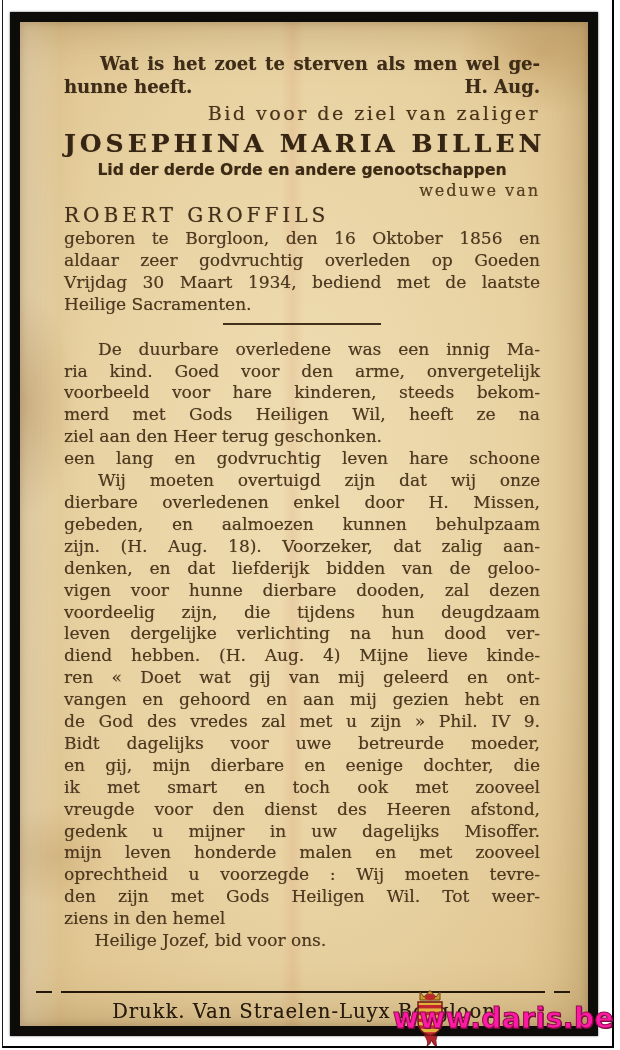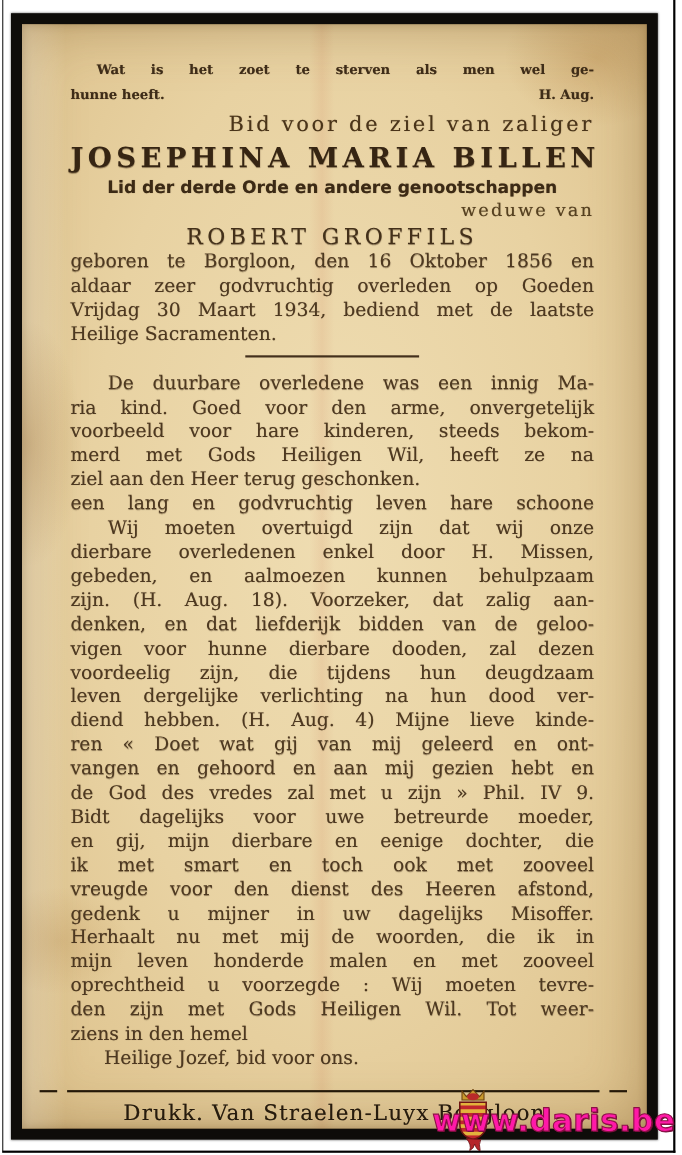--- a/index.html
+++ b/index.html
@@ -27,27 +27,27 @@
       radial-gradient(ellipse 70px 160px at 1% 38%, rgba(150,100,40,.25), transparent 70%),
       radial-gradient(ellipse 90px 70px at 6% 83%, rgba(160,108,42,.18), transparent 70%),
       linear-gradient(90deg, transparent 46%, rgba(196,92,60,.10) 48%, transparent 50%),
       linear-gradient(90deg, rgba(255,246,222,.55), transparent 7%),
       radial-gradient(ellipse at 50% 45%, #efddb2 0%, #e8d2a2 55%, #dcc08a 100%);
     box-shadow:inset 0 0 55px rgba(112,76,30,.38), inset 0 0 9px rgba(90,60,25,.28);
   }
   .ink{color:#4d3820;text-shadow:.2px .3px .7px rgba(77,56,32,.55);}
   .l-just{text-align:justify;text-align-last:justify;}
   .ind{text-indent:2em;}
-  .ep{font-weight:bold;font-size:12px;line-height:23px;color:#3e2c18;}
+  .ep{font-weight:bold;font-size:18px;line-height:23px;color:#3e2c18;}
   .ep-row{display:flex;justify-content:space-between;}
   .intro{text-align:right;font-size:19px;letter-spacing:2.5px;line-height:26px;margin-top:2px;color:#4a3419;}
   .name{text-align:center;font-size:25px;letter-spacing:4px;font-weight:600;line-height:32px;margin-top:2px;color:#362513;white-space:nowrap;}
   .membership{text-align:center;font-family:"DejaVu Sans",sans-serif;font-weight:bold;font-size:15.5px;line-height:20px;color:#3c2a15;}
   .widow{text-align:right;font-size:16px;letter-spacing:2px;line-height:21px;color:#55401f;}
-  .spouse{text-align:center;font-size:20px;letter-spacing:4px;line-height:25px;margin-top:2px;color:#43301a;}
+  .spouse{font-size:20px;letter-spacing:4px;line-height:25px;margin-top:2px;color:#43301a;}
   .ln{font-size:17px;line-height:21.9px;}
   .divider{width:158px;height:2px;background:#43301c;margin:7px auto 14px;}
   .closing{text-indent:1.8em;}
   .bottomrule{position:absolute;left:16px;right:18px;bottom:33px;display:flex;align-items:center;gap:9px;}
   .bottomrule .seg{height:2px;background:#241808;}
   .bottomrule .short{width:16px;}
   .bottomrule .long{flex:1;}
   .printer{position:absolute;left:0;right:0;bottom:3px;text-align:center;font-size:19.5px;letter-spacing:1px;color:#261b0d;text-shadow:.2px .3px .6px rgba(40,28,14,.5);}
   .crest{position:absolute;left:412px;top:989px;width:36px;height:58px;z-index:10;}
   .daris{
@@ -104,21 +104,20 @@
         <div class="ln l-just">leven dergelijke verlichting na hun dood ver-</div>
         <div class="ln l-just">diend hebben. (H. Aug. 4) Mijne lieve kinde-</div>
         <div class="ln l-just">ren « Doet wat gij van mij geleerd en ont-</div>
         <div class="ln l-just">vangen en gehoord en aan mij gezien hebt en</div>
         <div class="ln l-just">de God des vredes zal met u zijn » Phil. IV 9.</div>
         <div class="ln l-just">Bidt dagelijks voor uwe betreurde moeder,</div>
         <div class="ln l-just">en gij, mijn dierbare en eenige dochter, die</div>
         <div class="ln l-just">ik met smart en toch ook met zooveel</div>
         <div class="ln l-just">vreugde voor den dienst des Heeren afstond,</div>
         <div class="ln l-just">gedenk u mijner in uw dagelijks Misoffer.</div>
-        <div class="ln l-just">Herhaalt nu met mij de woorden, die ik in</div>
         <div class="ln l-just">mijn leven honderde malen en met zooveel</div>
         <div class="ln l-just">oprechtheid u voorzegde : Wij moeten tevre-</div>
         <div class="ln l-just">den zijn met Gods Heiligen Wil. Tot weer-</div>
         <div class="ln">ziens in den hemel</div>
         <div class="ln closing">Heilige Jozef, bid voor ons.</div>
       </div>
 
       <div class="bottomrule">
         <span class="seg short"></span>
         <span class="seg long"></span>

